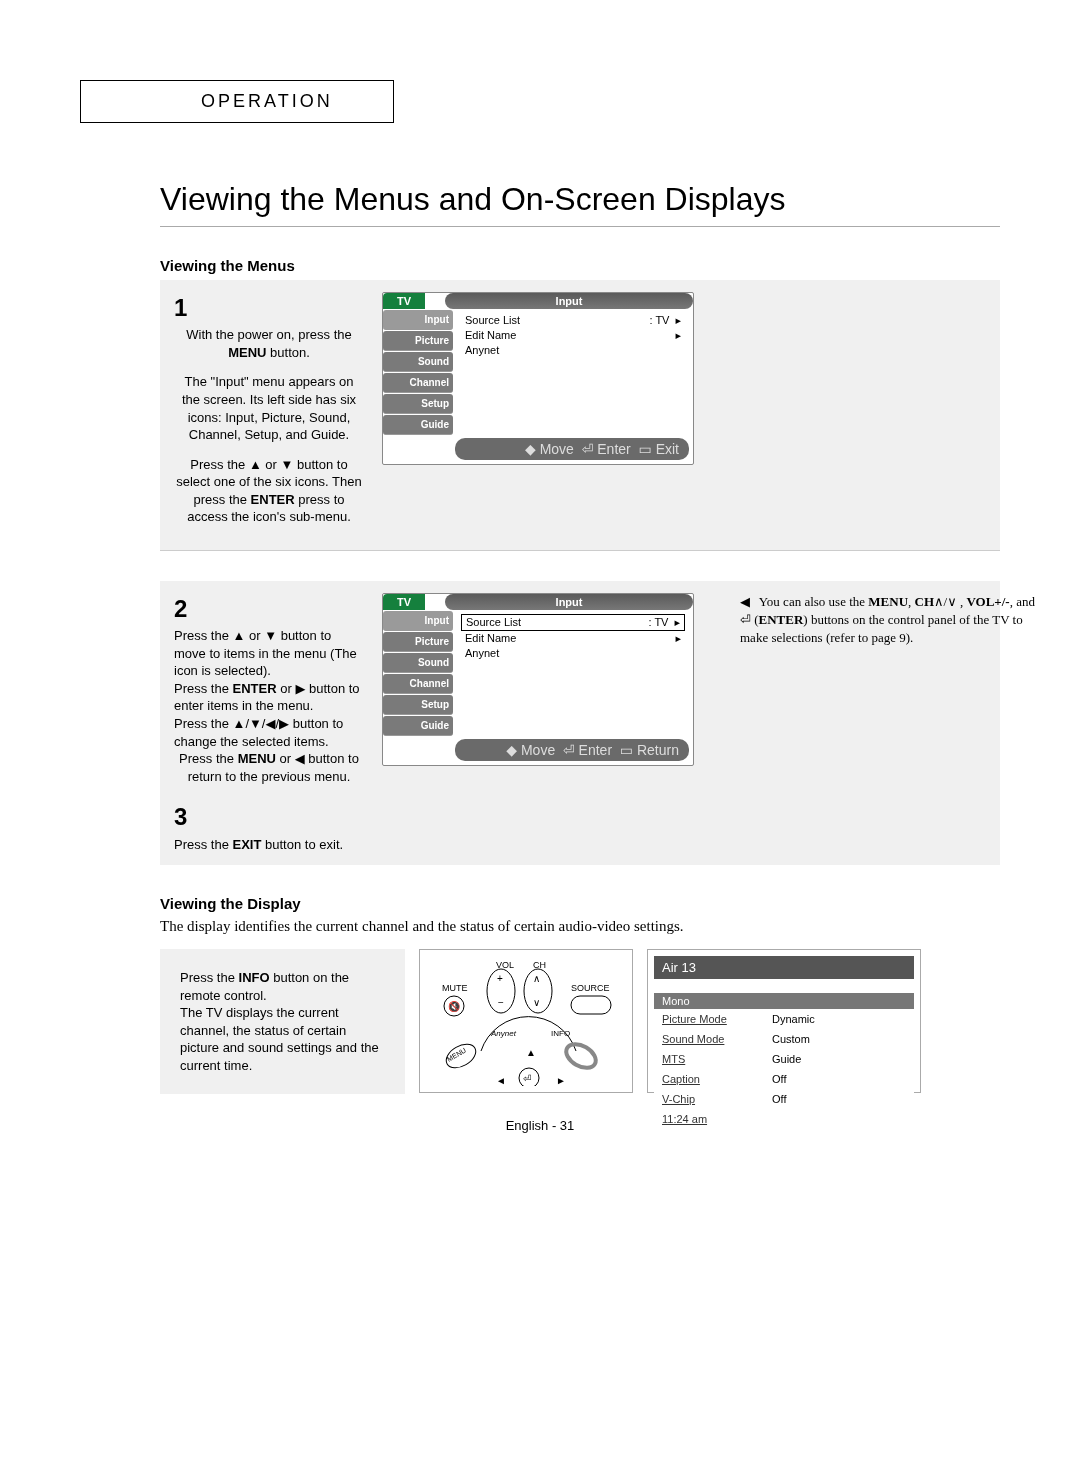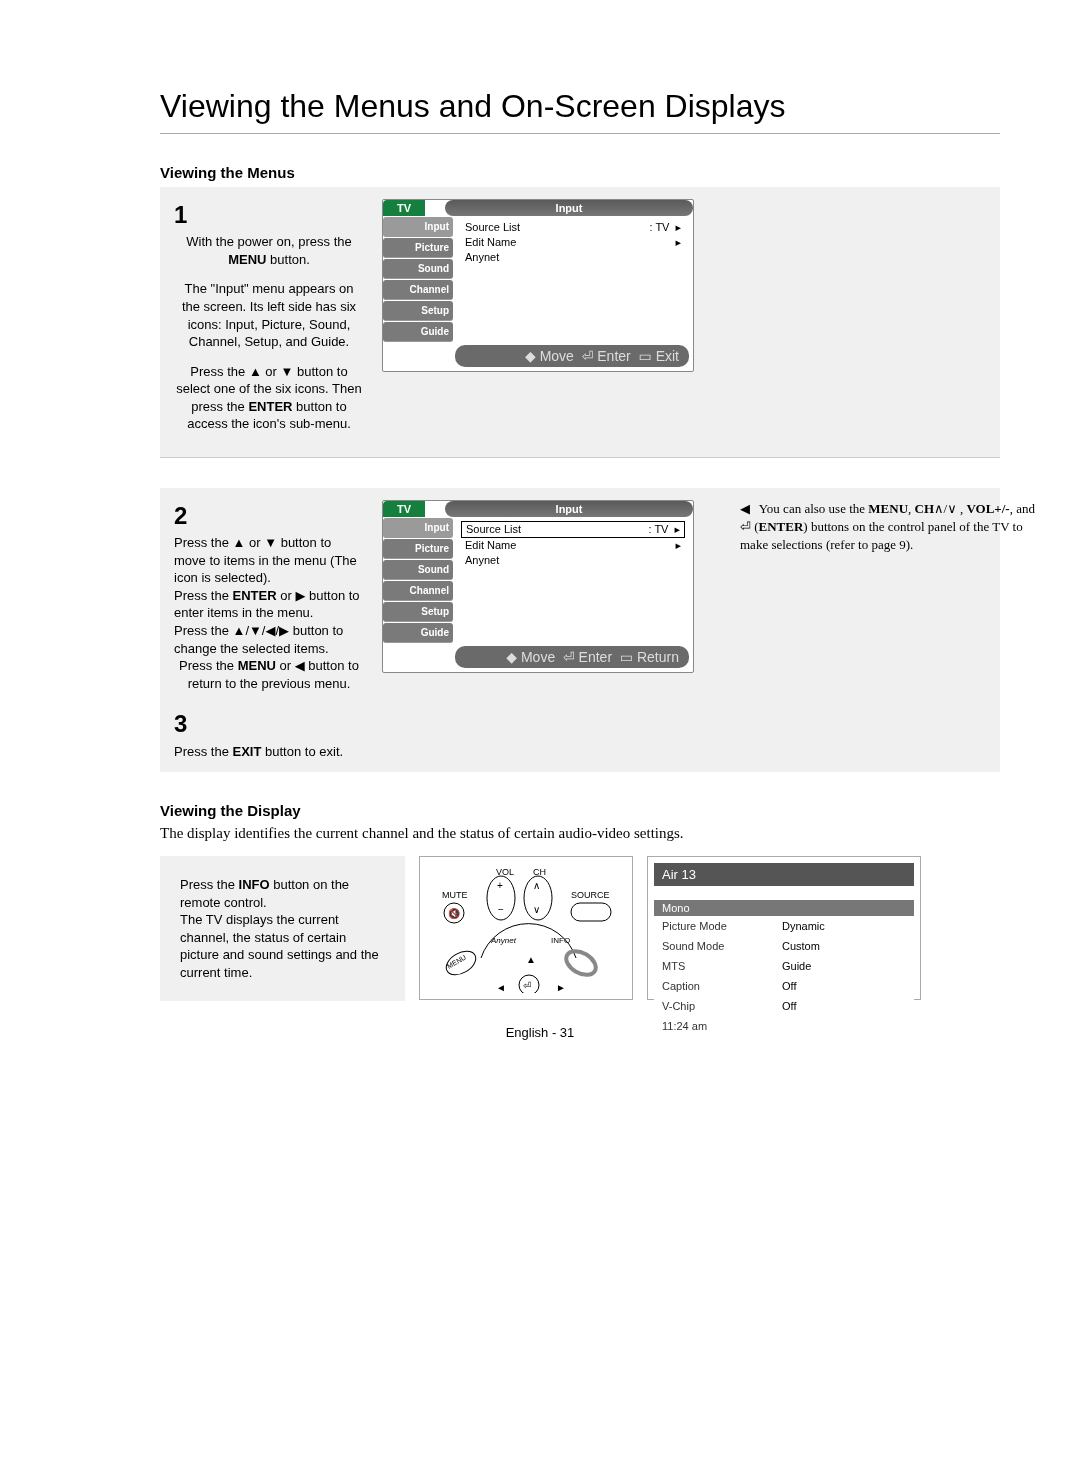--- a/index.html
+++ b/index.html
@@ -170,51 +170,54 @@
   .info-box { width: 260px; height: 130px; }
   .info-header {
     background: #555; color:#fff; padding:4px 8px; font-size:13px;
   }
   .info-sub {
     background: #777; color:#fff; padding:2px 8px; font-size:11px; margin-top:14px;
   }
   .info-grid {
     display:flex; font-size:11px; padding:4px 8px;
   }
-  .info-grid .k { width:120px; color:#333; }
+  .info-grid .k { width:110px; color:#333;text-decoration:underline; }
   .info-grid-wrap { background:#fff; }
   .page-footer {
     text-align: center;
     font-size: 13px;
     margin-top: 24px;
   }
   .tri-left::before { content:"◀"; font-size:13px; margin-right:6px; }
   .remote-svg { width:100%; height:100%; }
 </style>
 </head>
 <body>
 
 <div class="page">
 
+  <div class="operation-box">
+    <span>OPERATION</span>
+  </div>
 
   <h1 class="main-title">Viewing the Menus and On-Screen Displays</h1>
   <div class="title-underline"></div>
 
   <div class="section-title">Viewing the Menus</div>
 
   
   <div class="gray-block" style="border-bottom:1px solid #ccc;">
     <div class="left-col">
       <div class="step-num">1</div>
       <div class="step-para">
         <span>With the power on, press the </span><b>MENU</b><span> button.</span>
       </div>
       <div class="step-para">The "Input" menu appears on the screen. Its left side has six icons: Input, Picture, Sound, Channel, Setup, and Guide.</div>
       <div class="step-para">
-        <span>Press the ▲ or ▼ button to select one of the six icons. Then press the </span><b>ENTER</b><span> button to access the icon's sub-menu.</span>
+        <span>Press the ▲ or ▼ button to select one of the six icons. Then press the </span><b>ENTER</b><span> press to access the icon's sub-menu.</span>
       </div>
     </div>
     <div class="mid-col">
       <div class="osd-window">
         <div class="osd-header">
           <div class="osd-tv">TV</div>
           <div class="osd-title-bar">Input</div>
         </div>
         <div class="osd-body">
           <div class="osd-sidebar">

